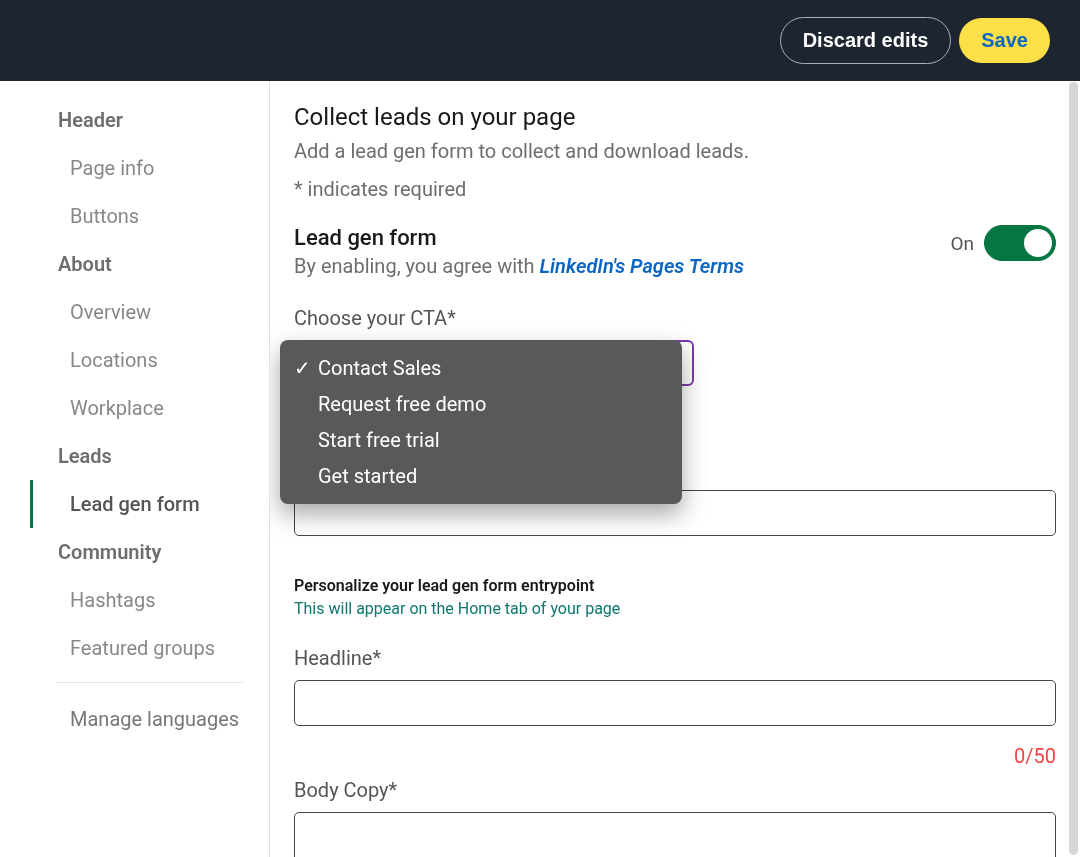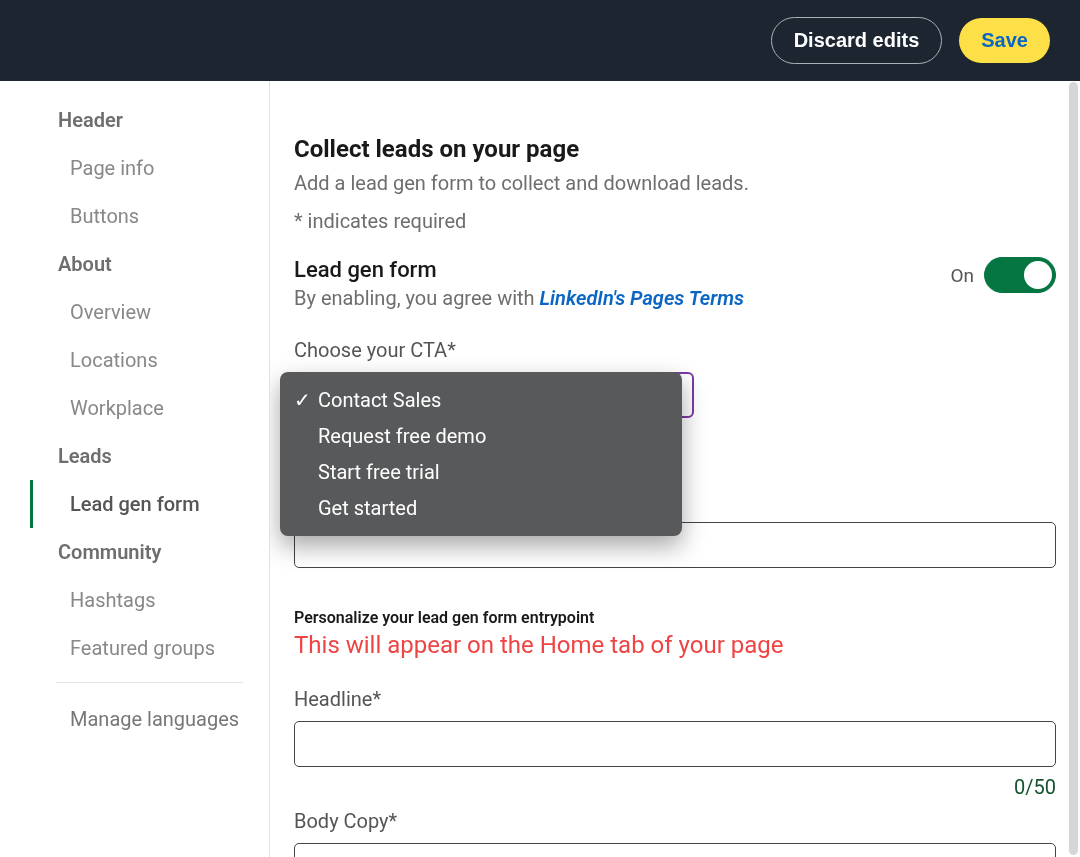--- a/index.html
+++ b/index.html
@@ -12,21 +12,21 @@
     overflow: hidden;
     position: relative;
   }
   .topbar {
     background: #1d2530;
     height: 81px;
     display: flex;
     justify-content: flex-end;
     align-items: center;
     padding-right: 30px;
-    gap: 17px;
+    gap: 8px;
   }
   .btn {
     font-size: 20px;
     font-weight: 600;
     padding: 11px 22px;
     border-radius: 28px;
     cursor: pointer;
     border: none;
   }
   .btn-discard {
@@ -81,23 +81,22 @@
     cursor: pointer;
   }
   .main {
     flex: 1;
     padding: 22px 24px 0 24px;
     overflow-y: auto;
     position: relative;
   }
   .page-title {
     font-size: 24px;
-    font-weight: 700;
+    font-weight: 400;
     margin-bottom: 8px;
-    margin-top: 32px;
   }
   .page-sub {
     font-size: 20px;
     color: #6e6e6e;
     margin-bottom: 14px;
   }
   .req-note {
     font-size: 20px;
     color: #6e6e6e;
     margin-bottom: 24px;
@@ -168,32 +167,32 @@
     height: 72px;
     border: 1px solid #444;
     border-radius: 5px;
     font-size: 18px;
     padding: 10px 12px;
     resize: vertical;
   }
   .char-count {
     text-align: right;
     font-size: 20px;
-    color: #14532d;
-    margin-top: 8px;
+    color: #ef4444;
+    margin-top: 18px;
   }
   .section-h2 {
     font-size: 16px;
     font-weight: 600;
     margin-top: 40px;
     margin-bottom: 4px;
   }
   .section-sub {
-    font-size: 24px;
-    color: #ef4444;
+    font-size: 16px;
+    color: #0f766e;
     margin-bottom: 6px;
   }
   .cta-select-wrap {
     position: relative;
     width: 400px;
   }
   .cta-select {
     width: 400px;
     height: 46px;
     border: 2px solid #7a3aa5;

